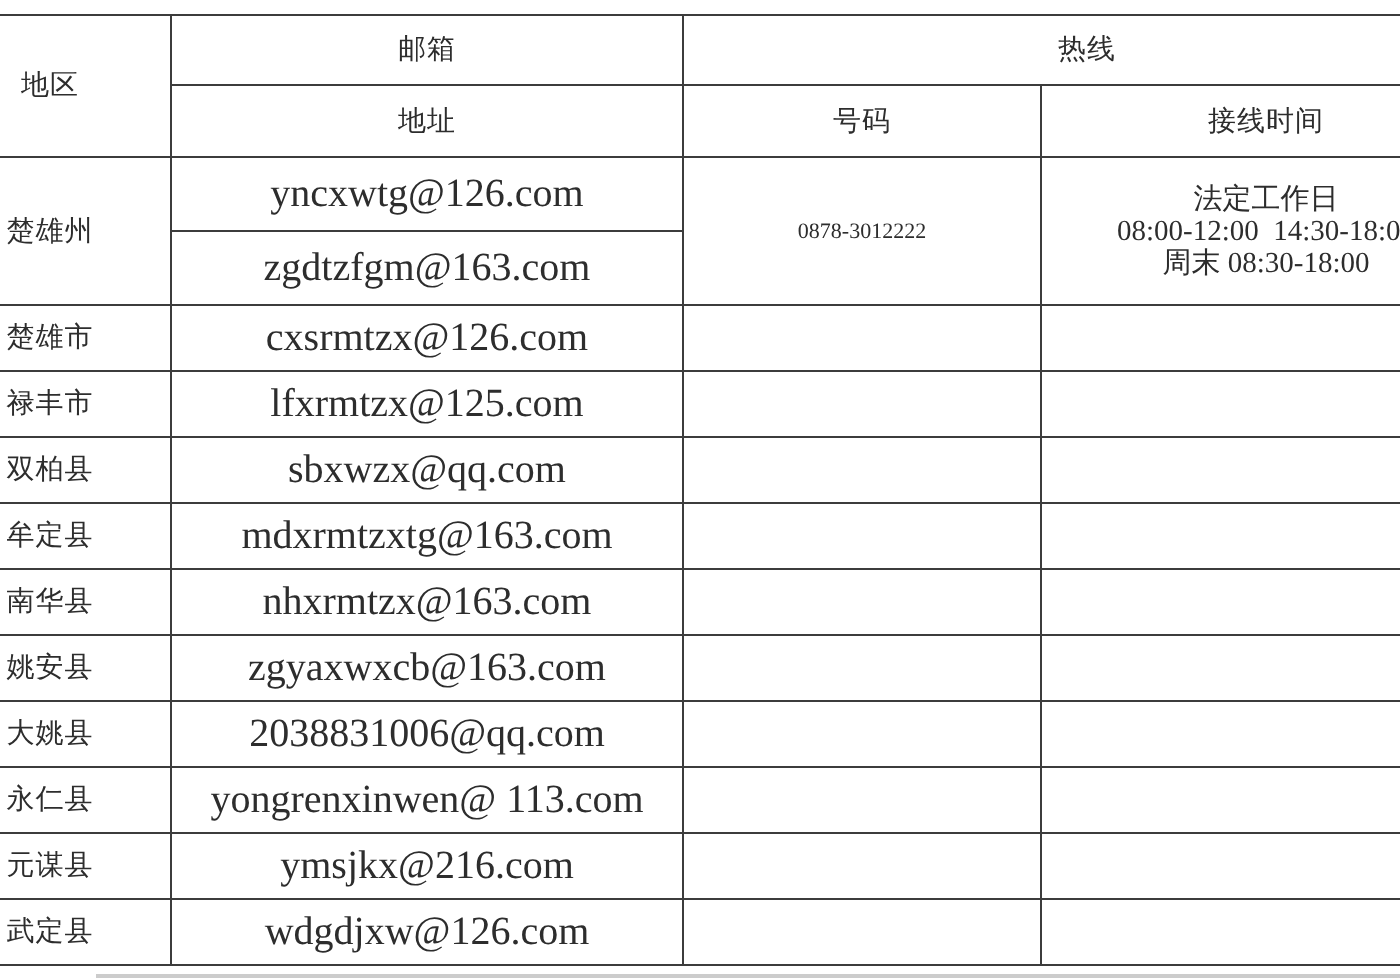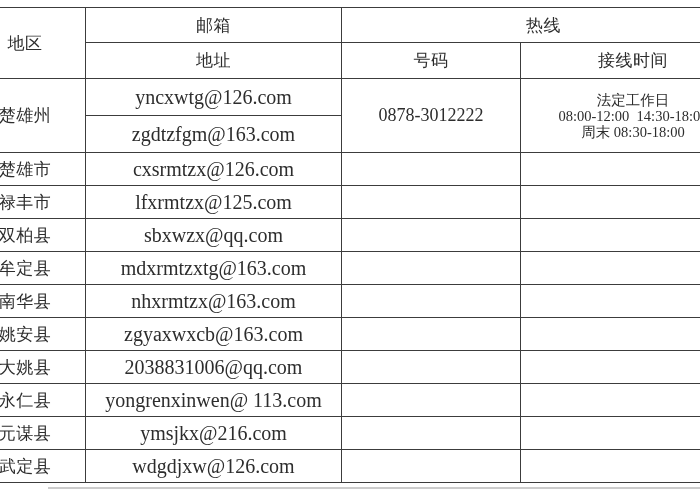--- a/index.html
+++ b/index.html
@@ -35,29 +35,29 @@
   .col-email    { width: 256px; }
   .col-number   { width: 179px; }
   .col-time     { width: 225px; }
 
   tr.hdr-row-1 { height: 35px; }
   tr.hdr-row-2 { height: 36px; }
   tr.cx-row    { height: 37px; }
   tr.data-row  { height: 33px; }
 
   td.cn {
-    font-size: 17px;
+    font-size: 14px;
     letter-spacing: 0.5px;
     font-family: Liberation Serif, serif;
   }
   td.email-cell {
     font-size: 20px;
   }
   td.number-cell {
-    font-size: 18px;
+    font-size: 11px;
   }
   td.time-cell {
     font-size: 14.5px;
   }
   .time-line {
     display: block;
     white-space: pre;
     line-height: 16px;
     text-align: center;
   }

